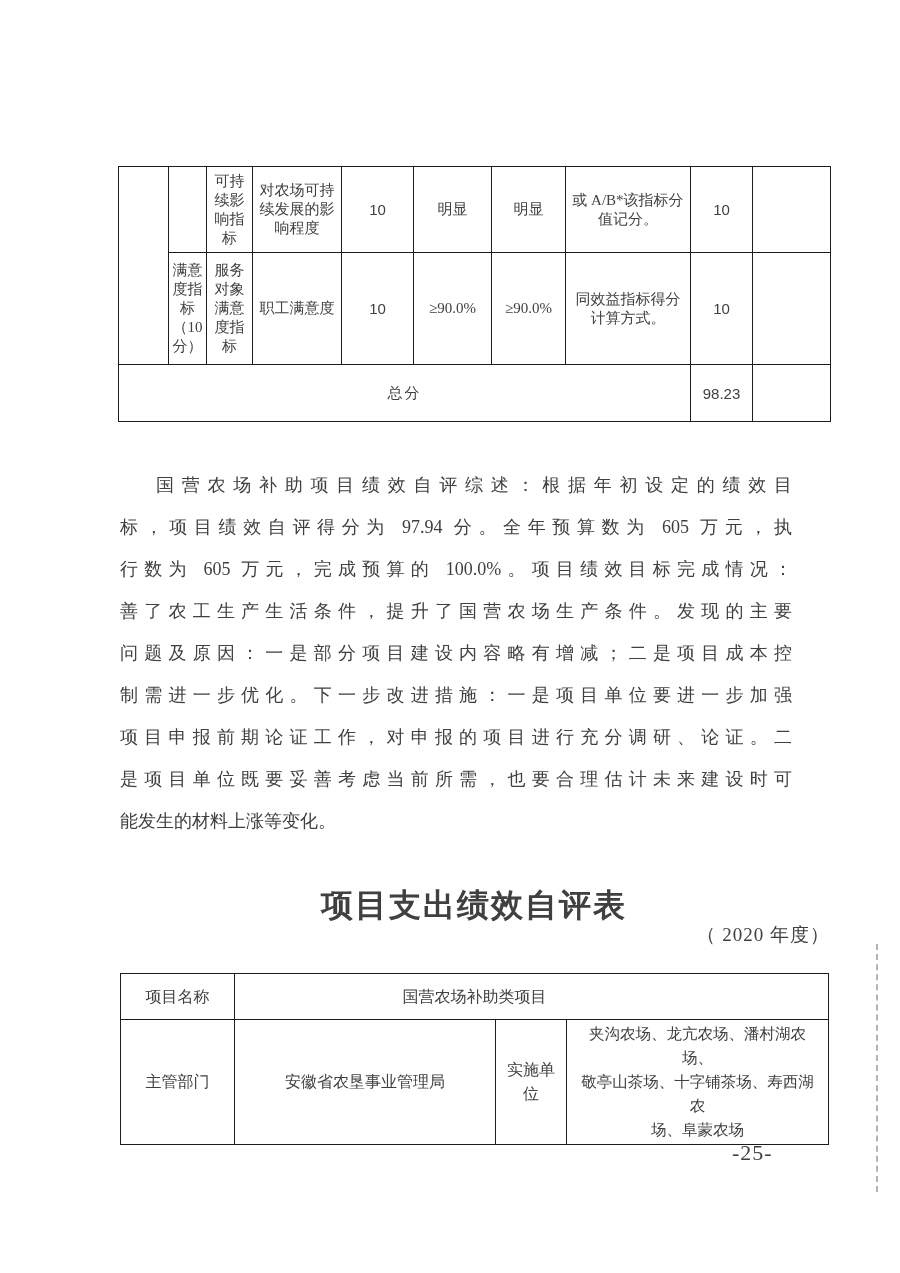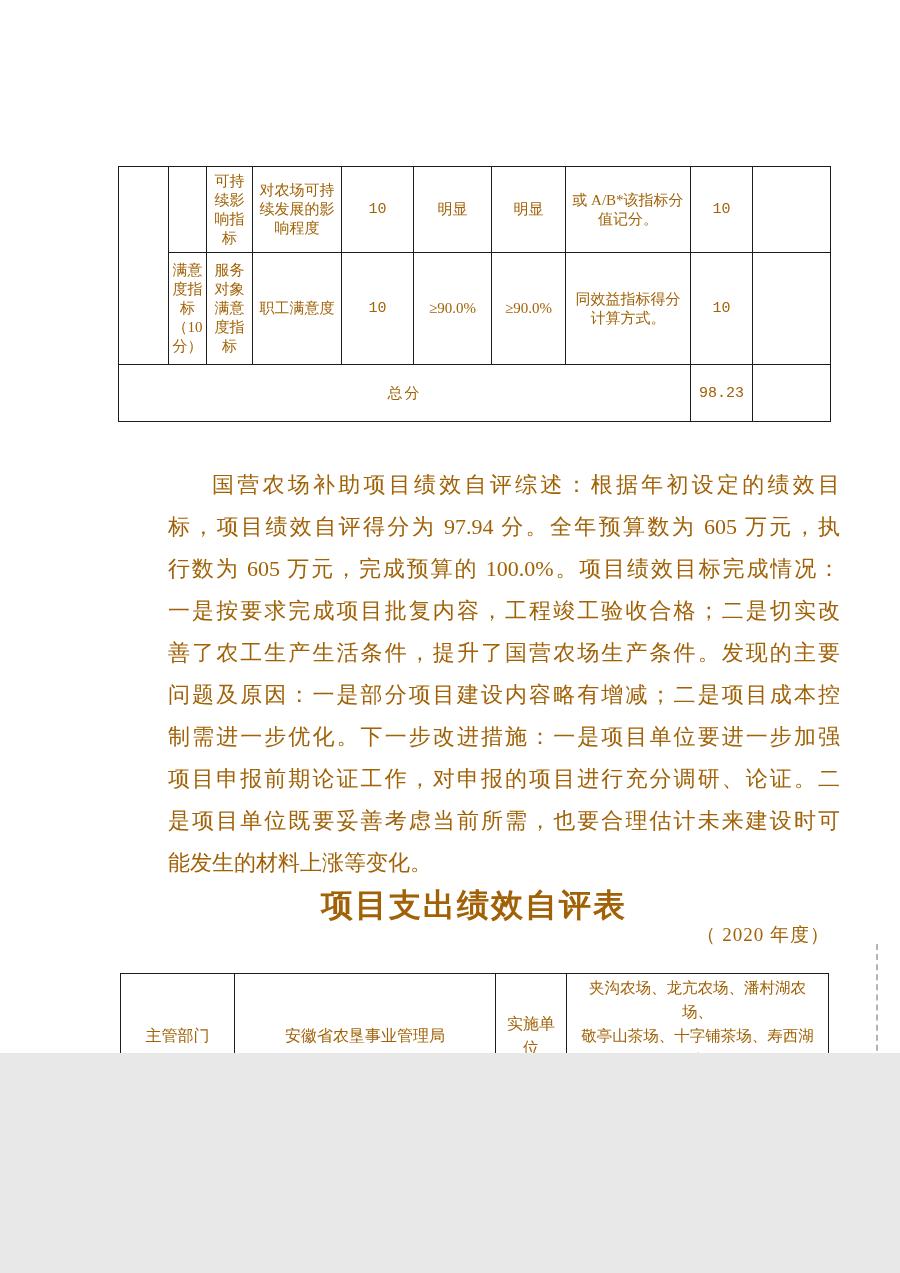--- a/index.html
+++ b/index.html
@@ -1,44 +1,44 @@
 <!DOCTYPE html>
 <html><head>
 <meta charset="utf-8">
 <style>
   html,body{margin:0;padding:0;background:#e8e8e8;}
   .page{
     position:relative;
-    width:900px;height:1053px;
+    width:900px;height:1273px;
     background:#ffffff;
     font-family:"Liberation Serif","DejaVu Serif",serif;
-    color:#a16207;
+    color:#404040;
     overflow:hidden;
   }
   
   table{border-collapse:collapse;table-layout:fixed;}
   .score-table{
     position:absolute;left:118px;top:166px;width:712px;
   }
   .score-table td{
     border:1.6px solid #1c1c1c;
     font-size:15px;line-height:19px;
     text-align:center;vertical-align:middle;
     padding:2px 3px;
     overflow:hidden;
   }
   .ml{white-space:pre-line;}
   .left{text-align:left;}
   .top{vertical-align:top;padding-top:5px;}
-  .num{font-family:Liberation Mono, monospace;font-size:15px;}
+  .num{font-family:Liberation Sans, sans-serif;font-size:15px;}
   .total-label{font-size:16px;letter-spacing:2px;}
   
   .summary{
     position:absolute;left:120px;top:464px;width:672px;
-    font-size:22px;line-height:42px;margin-left:48px;
+    font-size:18px;line-height:42px;
   }
   .jline{
     text-align:justify;
     text-align-last:justify;
     height:42px;overflow:hidden;
   }
   .jline.first{text-indent:2em;}
   .jline.last{text-align-last:left;}
   
   .doc-title{
@@ -138,40 +138,43 @@
         <td class="num">98.23</td>
         <td></td>
       </tr>
     </tbody>
   </table>
 
   <div class="summary">
     <div class="jline first">国营农场补助项目绩效自评综述：根据年初设定的绩效目</div>
     <div class="jline">标，项目绩效自评得分为 97.94 分。全年预算数为 605 万元，执</div>
     <div class="jline">行数为 605 万元，完成预算的 100.0%。项目绩效目标完成情况：</div>
-    <div class="jline">一是按要求完成项目批复内容，工程竣工验收合格；二是切实改</div>
     <div class="jline">善了农工生产生活条件，提升了国营农场生产条件。发现的主要</div>
     <div class="jline">问题及原因：一是部分项目建设内容略有增减；二是项目成本控</div>
     <div class="jline">制需进一步优化。下一步改进措施：一是项目单位要进一步加强</div>
     <div class="jline">项目申报前期论证工作，对申报的项目进行充分调研、论证。二</div>
     <div class="jline">是项目单位既要妥善考虑当前所需，也要合理估计未来建设时可</div>
     <div class="jline last">能发生的材料上涨等变化。</div>
   </div>
 
   <div class="doc-title">项目支出绩效自评表</div>
   <div class="doc-subtitle">（ 2020 年度）</div>
 
   <table class="info-table">
     <colgroup>
       <col style="width:114px">
         <col style="width:261px">
         <col style="width:71px">
         <col style="width:262px">
     </colgroup>
     <tbody>
+      <tr style="height:46px">
+        <td>项目名称</td>
+        <td colspan="3" class="pname">国营农场补助类项目</td>
+      </tr>
       <tr style="height:77px">
         <td>主管部门</td>
         <td>安徽省农垦事业管理局</td>
         <td>实施单位</td>
         <td class="ml farms">夹沟农场、龙亢农场、潘村湖农场、
 敬亭山茶场、十字铺茶场、寿西湖农
 场、阜蒙农场</td>
       </tr>
     </tbody>
   </table>

